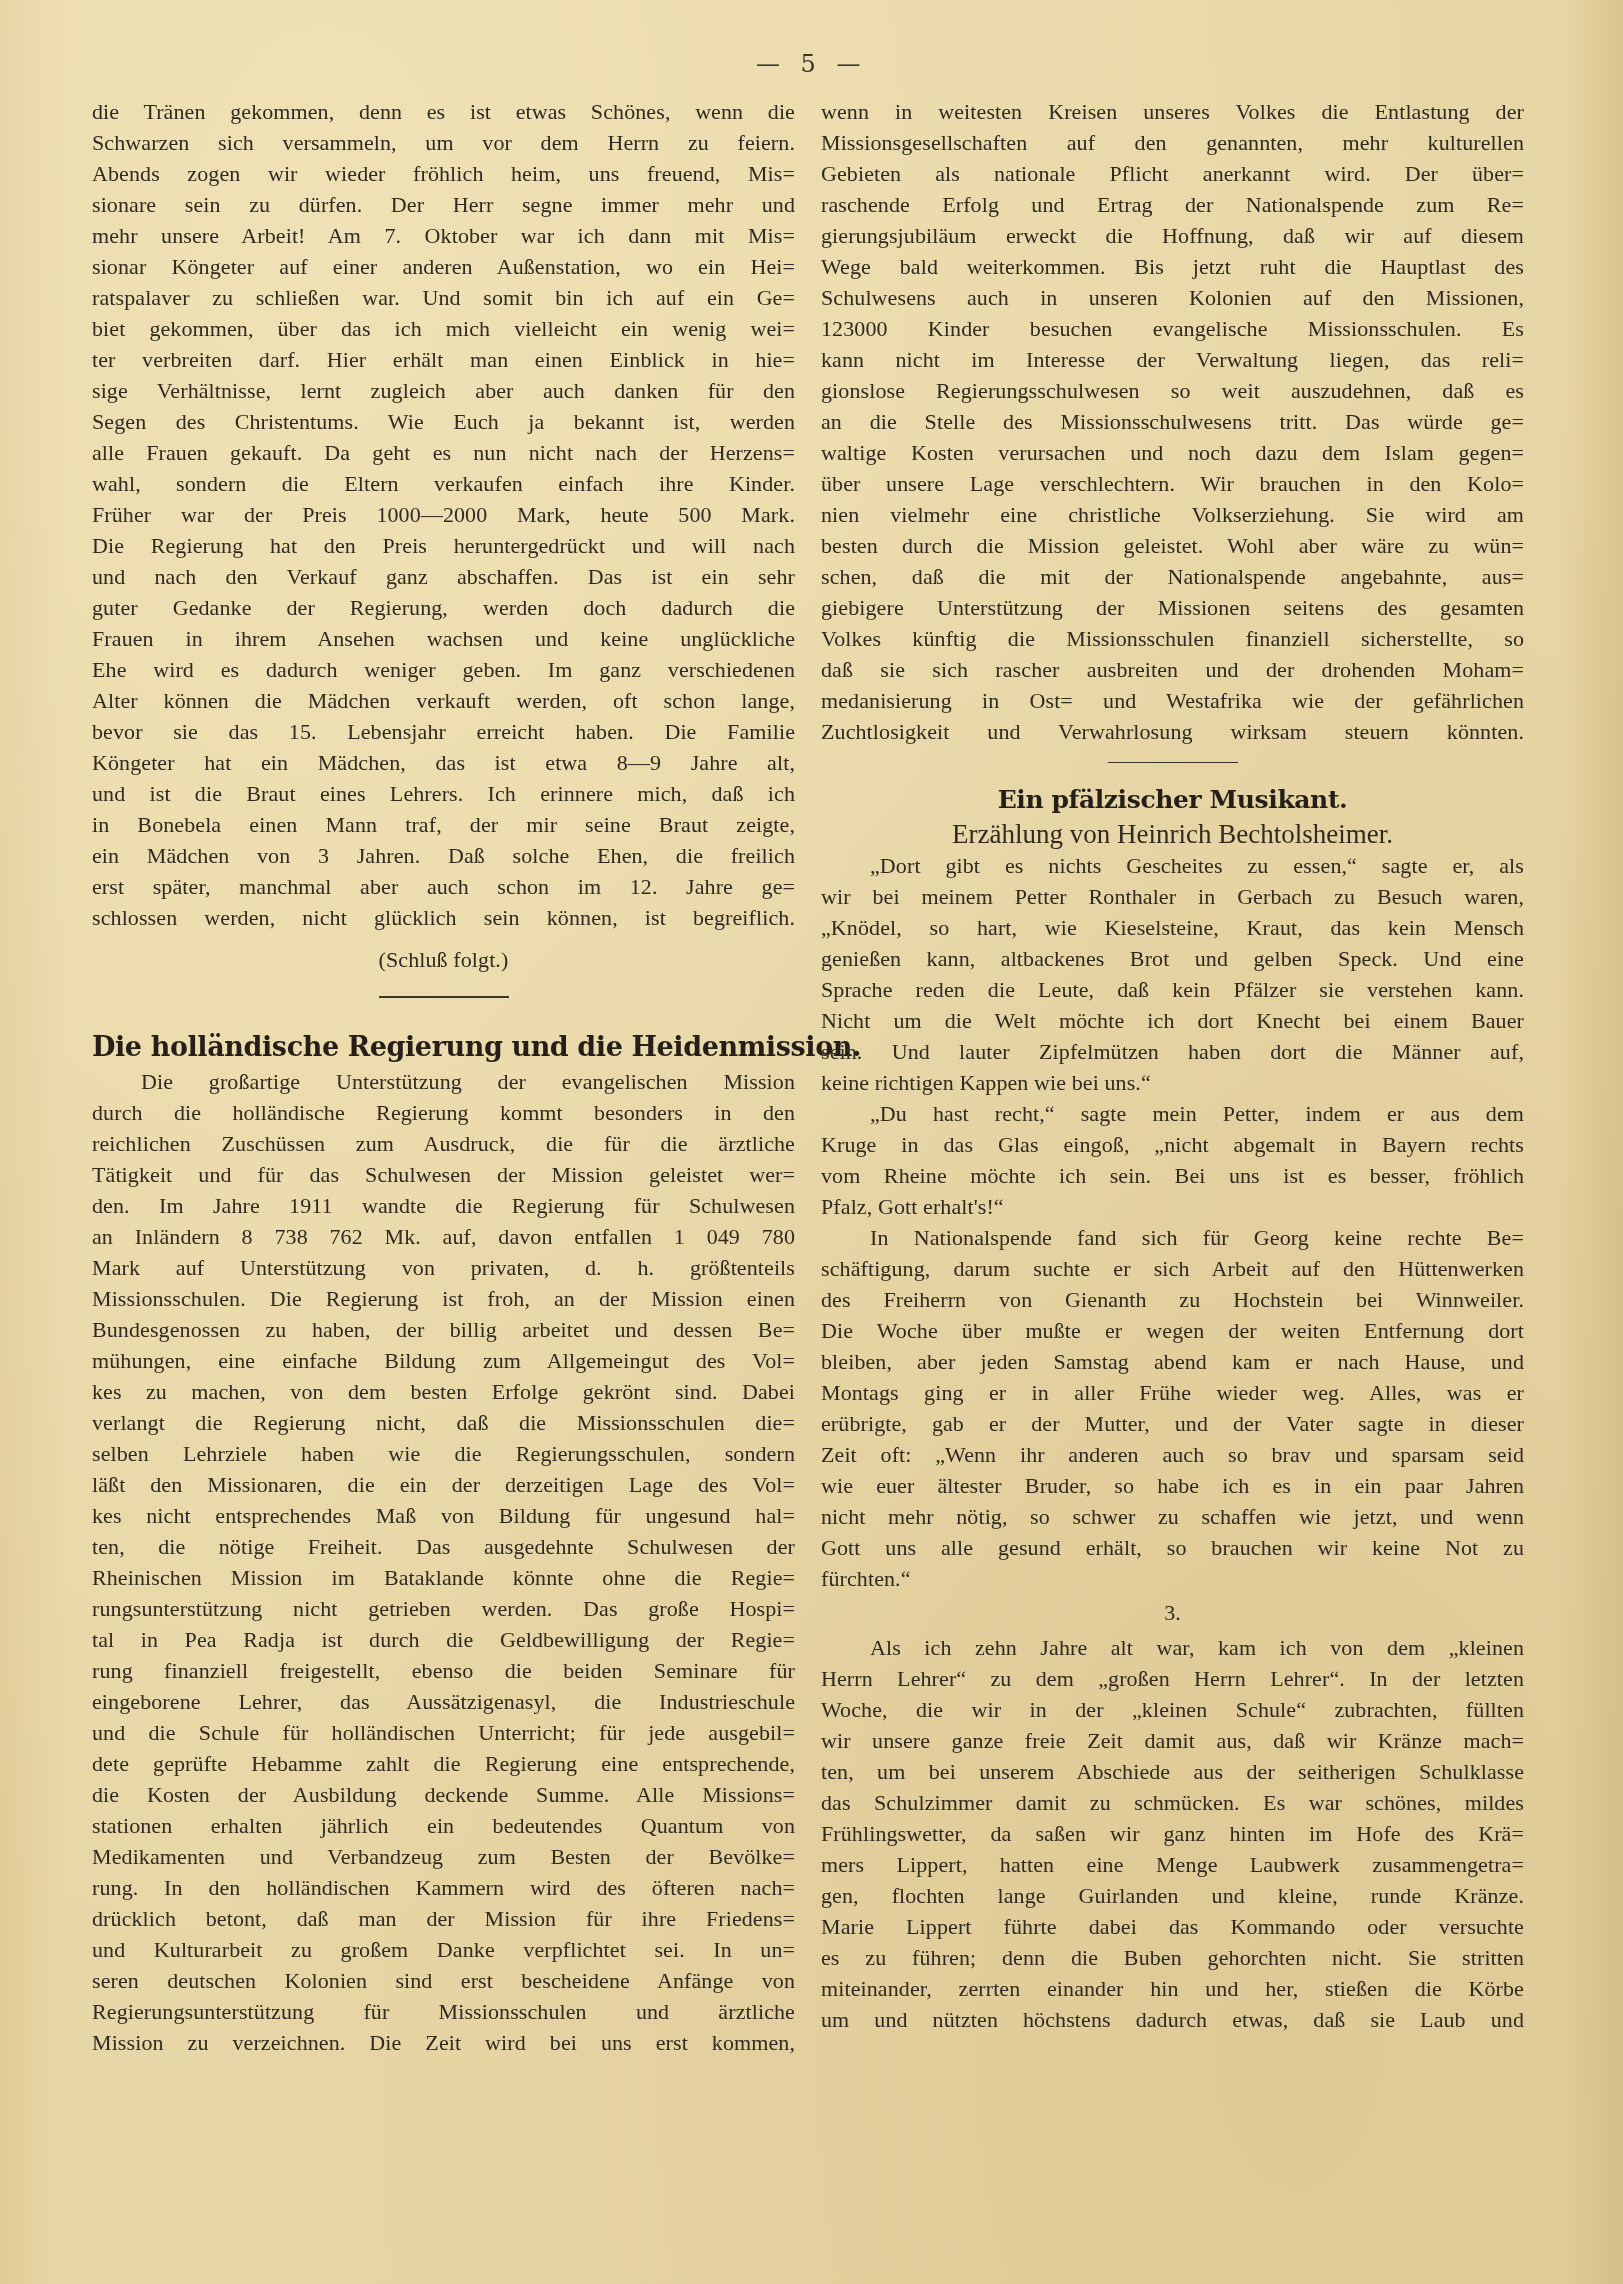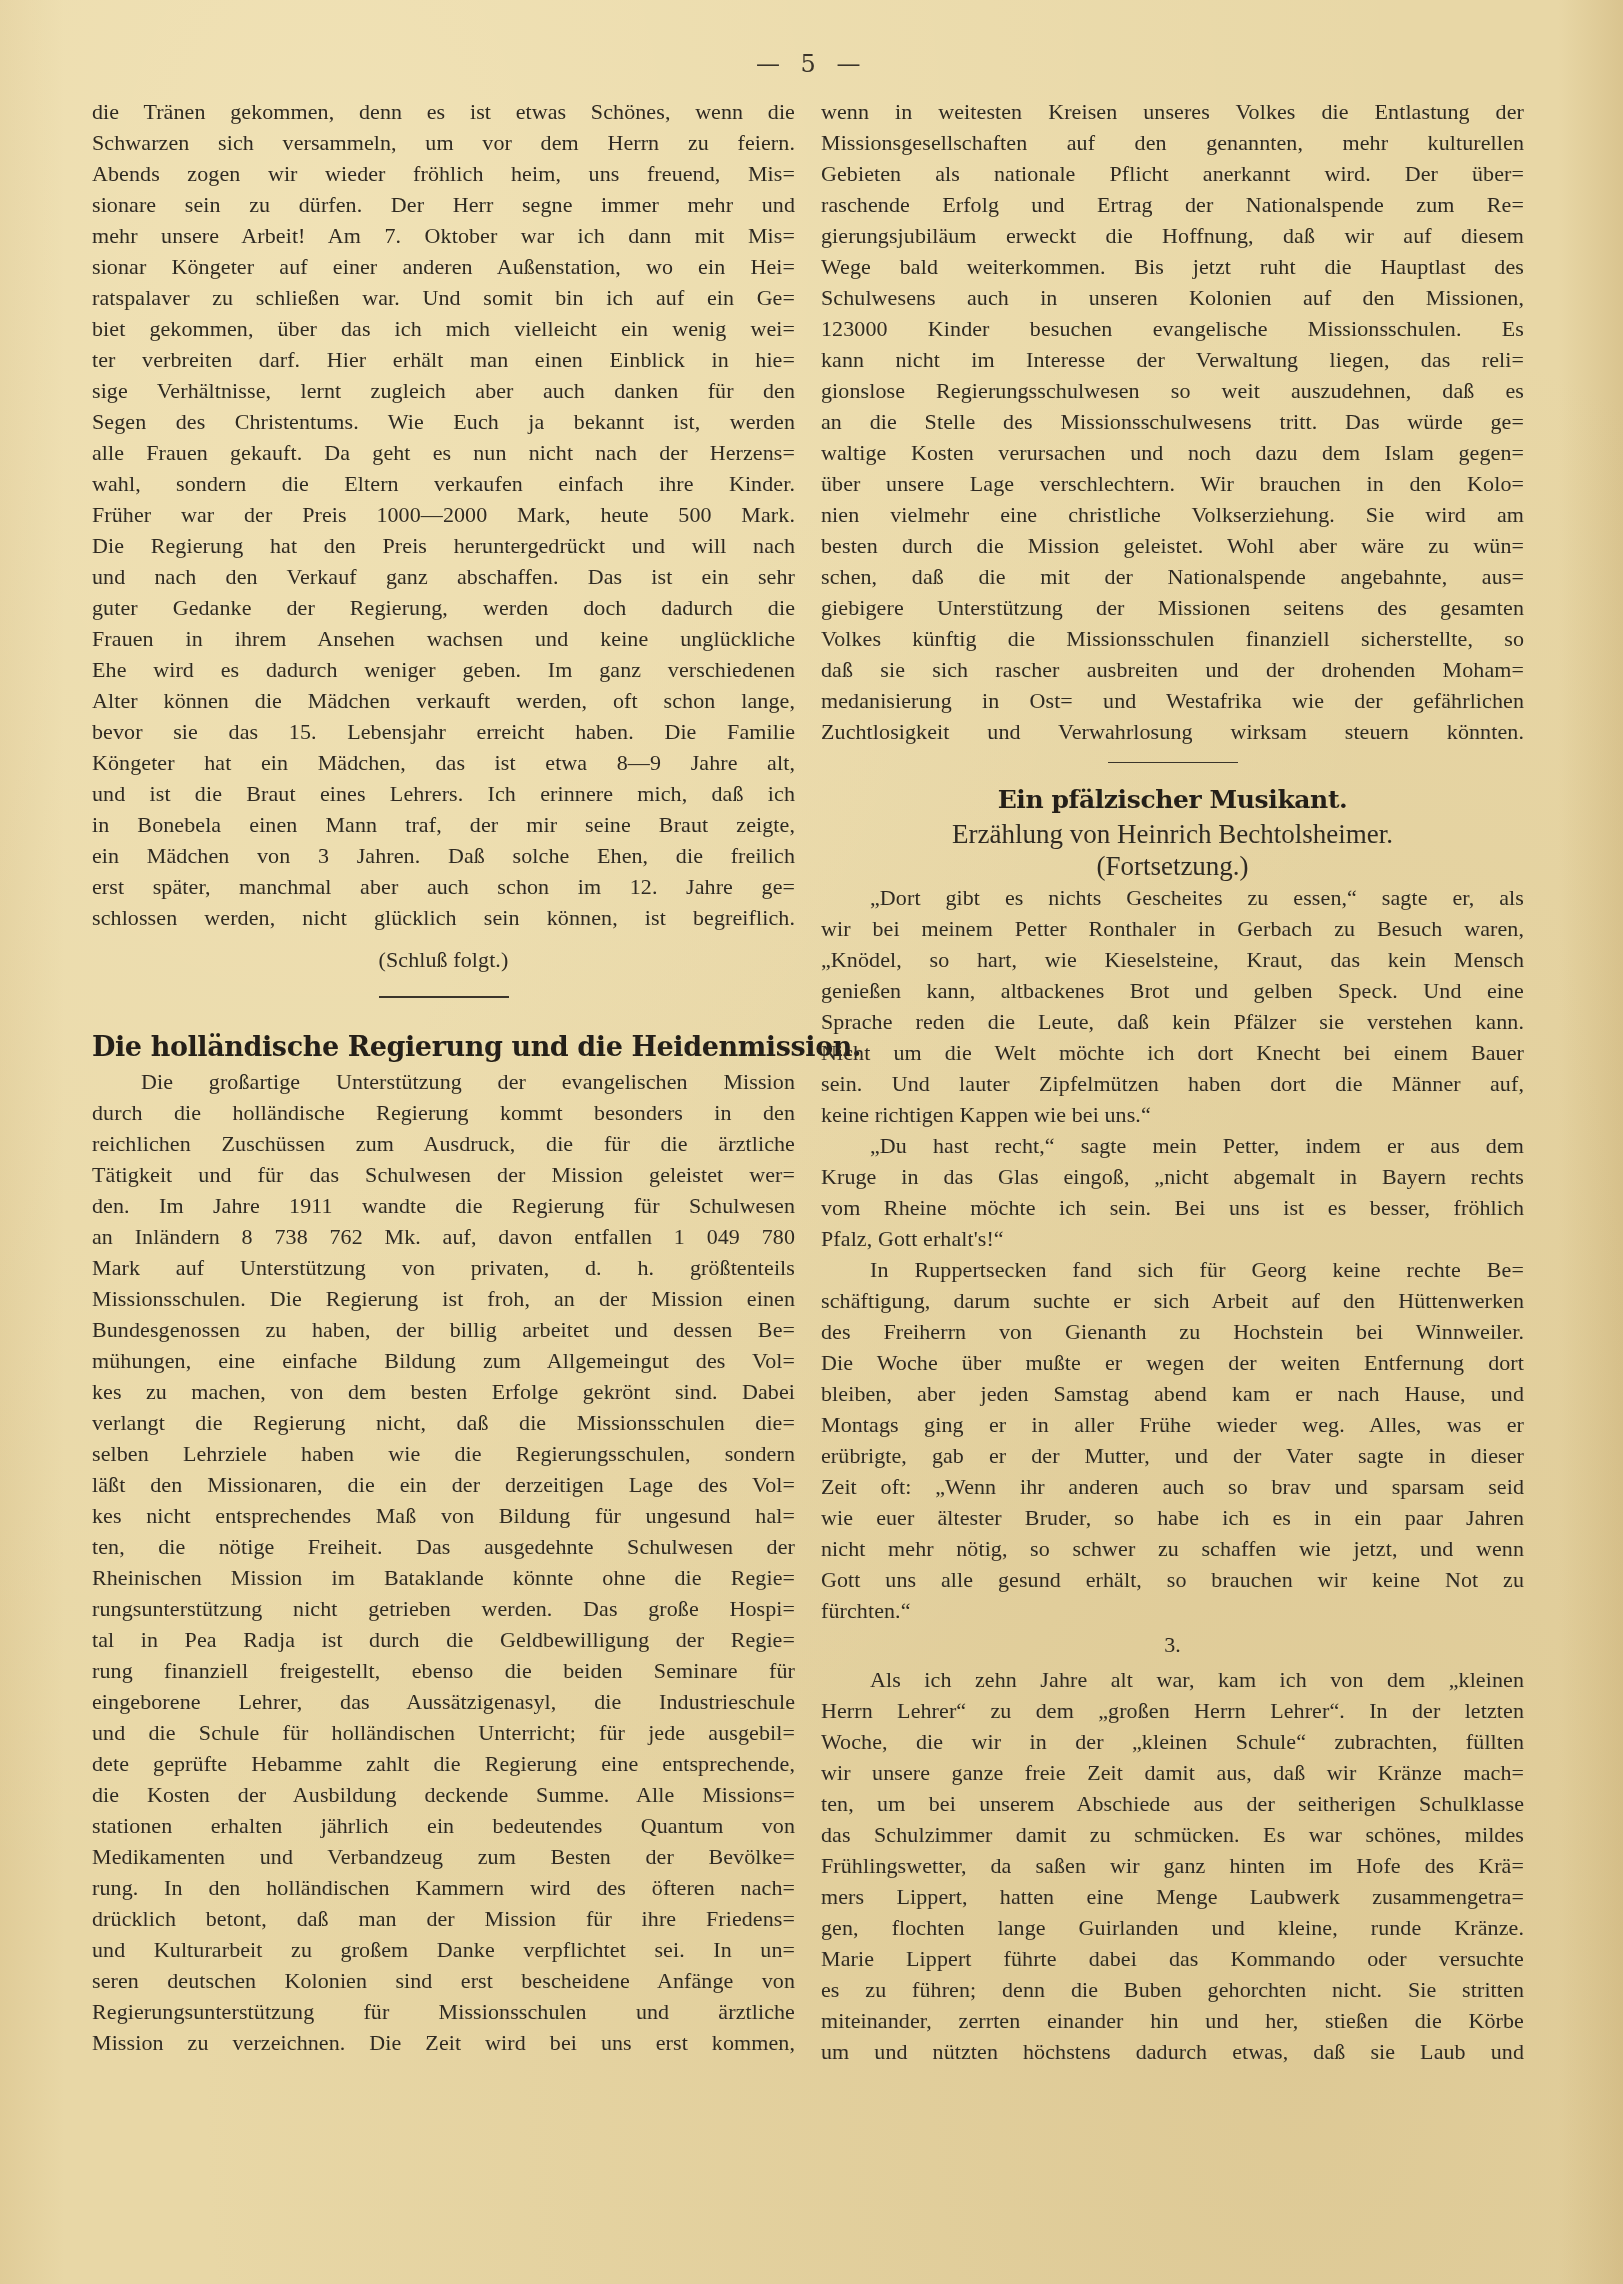--- a/index.html
+++ b/index.html
@@ -148,35 +148,34 @@
       <div class="line">schen, daß die mit der Nationalspende angebahnte, aus=</div>
       <div class="line">giebigere Unterstützung der Missionen seitens des gesamten</div>
       <div class="line">Volkes künftig die Missionsschulen finanziell sicherstellte, so</div>
       <div class="line">daß sie sich rascher ausbreiten und der drohenden Moham=</div>
       <div class="line">medanisierung in Ost= und Westafrika wie der gefährlichen</div>
       <div class="line">Zuchtlosigkeit und Verwahrlosung wirksam steuern könnten.</div>
     </div>
   <div class="rule" style="margin:14.6px auto 18px auto;"></div>
   <div class="heading-story">Ein pfälzischer Musikant.</div>
   <div class="subheading">Erzählung von Heinrich Bechtolsheimer.</div>
-  <div class="subheading">(Fortsetzung.)</div>
   <div id="story-p1">
       <div class="line indent">„Dort gibt es nichts Gescheites zu essen,“ sagte er, als</div>
       <div class="line">wir bei meinem Petter Ronthaler in Gerbach zu Besuch waren,</div>
       <div class="line">„Knödel, so hart, wie Kieselsteine, Kraut, das kein Mensch</div>
       <div class="line">genießen kann, altbackenes Brot und gelben Speck. Und eine</div>
       <div class="line">Sprache reden die Leute, daß kein Pfälzer sie verstehen kann.</div>
       <div class="line">Nicht um die Welt möchte ich dort Knecht bei einem Bauer</div>
       <div class="line">sein. Und lauter Zipfelmützen haben dort die Männer auf,</div>
       <div class="line last">keine richtigen Kappen wie bei uns.“</div>
       <div class="line indent">„Du hast recht,“ sagte mein Petter, indem er aus dem</div>
       <div class="line">Kruge in das Glas eingoß, „nicht abgemalt in Bayern rechts</div>
       <div class="line">vom Rheine möchte ich sein. Bei uns ist es besser, fröhlich</div>
       <div class="line last">Pfalz, Gott erhalt's!“</div>
-      <div class="line indent">In Ruppertsecken fand sich für Georg keine rechte Be=</div>
+      <div class="line indent">In Nationalspende fand sich für Georg keine rechte Be=</div>
       <div class="line">schäftigung, darum suchte er sich Arbeit auf den Hüttenwerken</div>
       <div class="line">des Freiherrn von Gienanth zu Hochstein bei Winnweiler.</div>
       <div class="line">Die Woche über mußte er wegen der weiten Entfernung dort</div>
       <div class="line">bleiben, aber jeden Samstag abend kam er nach Hause, und</div>
       <div class="line">Montags ging er in aller Frühe wieder weg. Alles, was er</div>
       <div class="line">erübrigte, gab er der Mutter, und der Vater sagte in dieser</div>
       <div class="line">Zeit oft: „Wenn ihr anderen auch so brav und sparsam seid</div>
       <div class="line">wie euer ältester Bruder, so habe ich es in ein paar Jahren</div>
       <div class="line">nicht mehr nötig, so schwer zu schaffen wie jetzt, und wenn</div>
       <div class="line">Gott uns alle gesund erhält, so brauchen wir keine Not zu</div>

